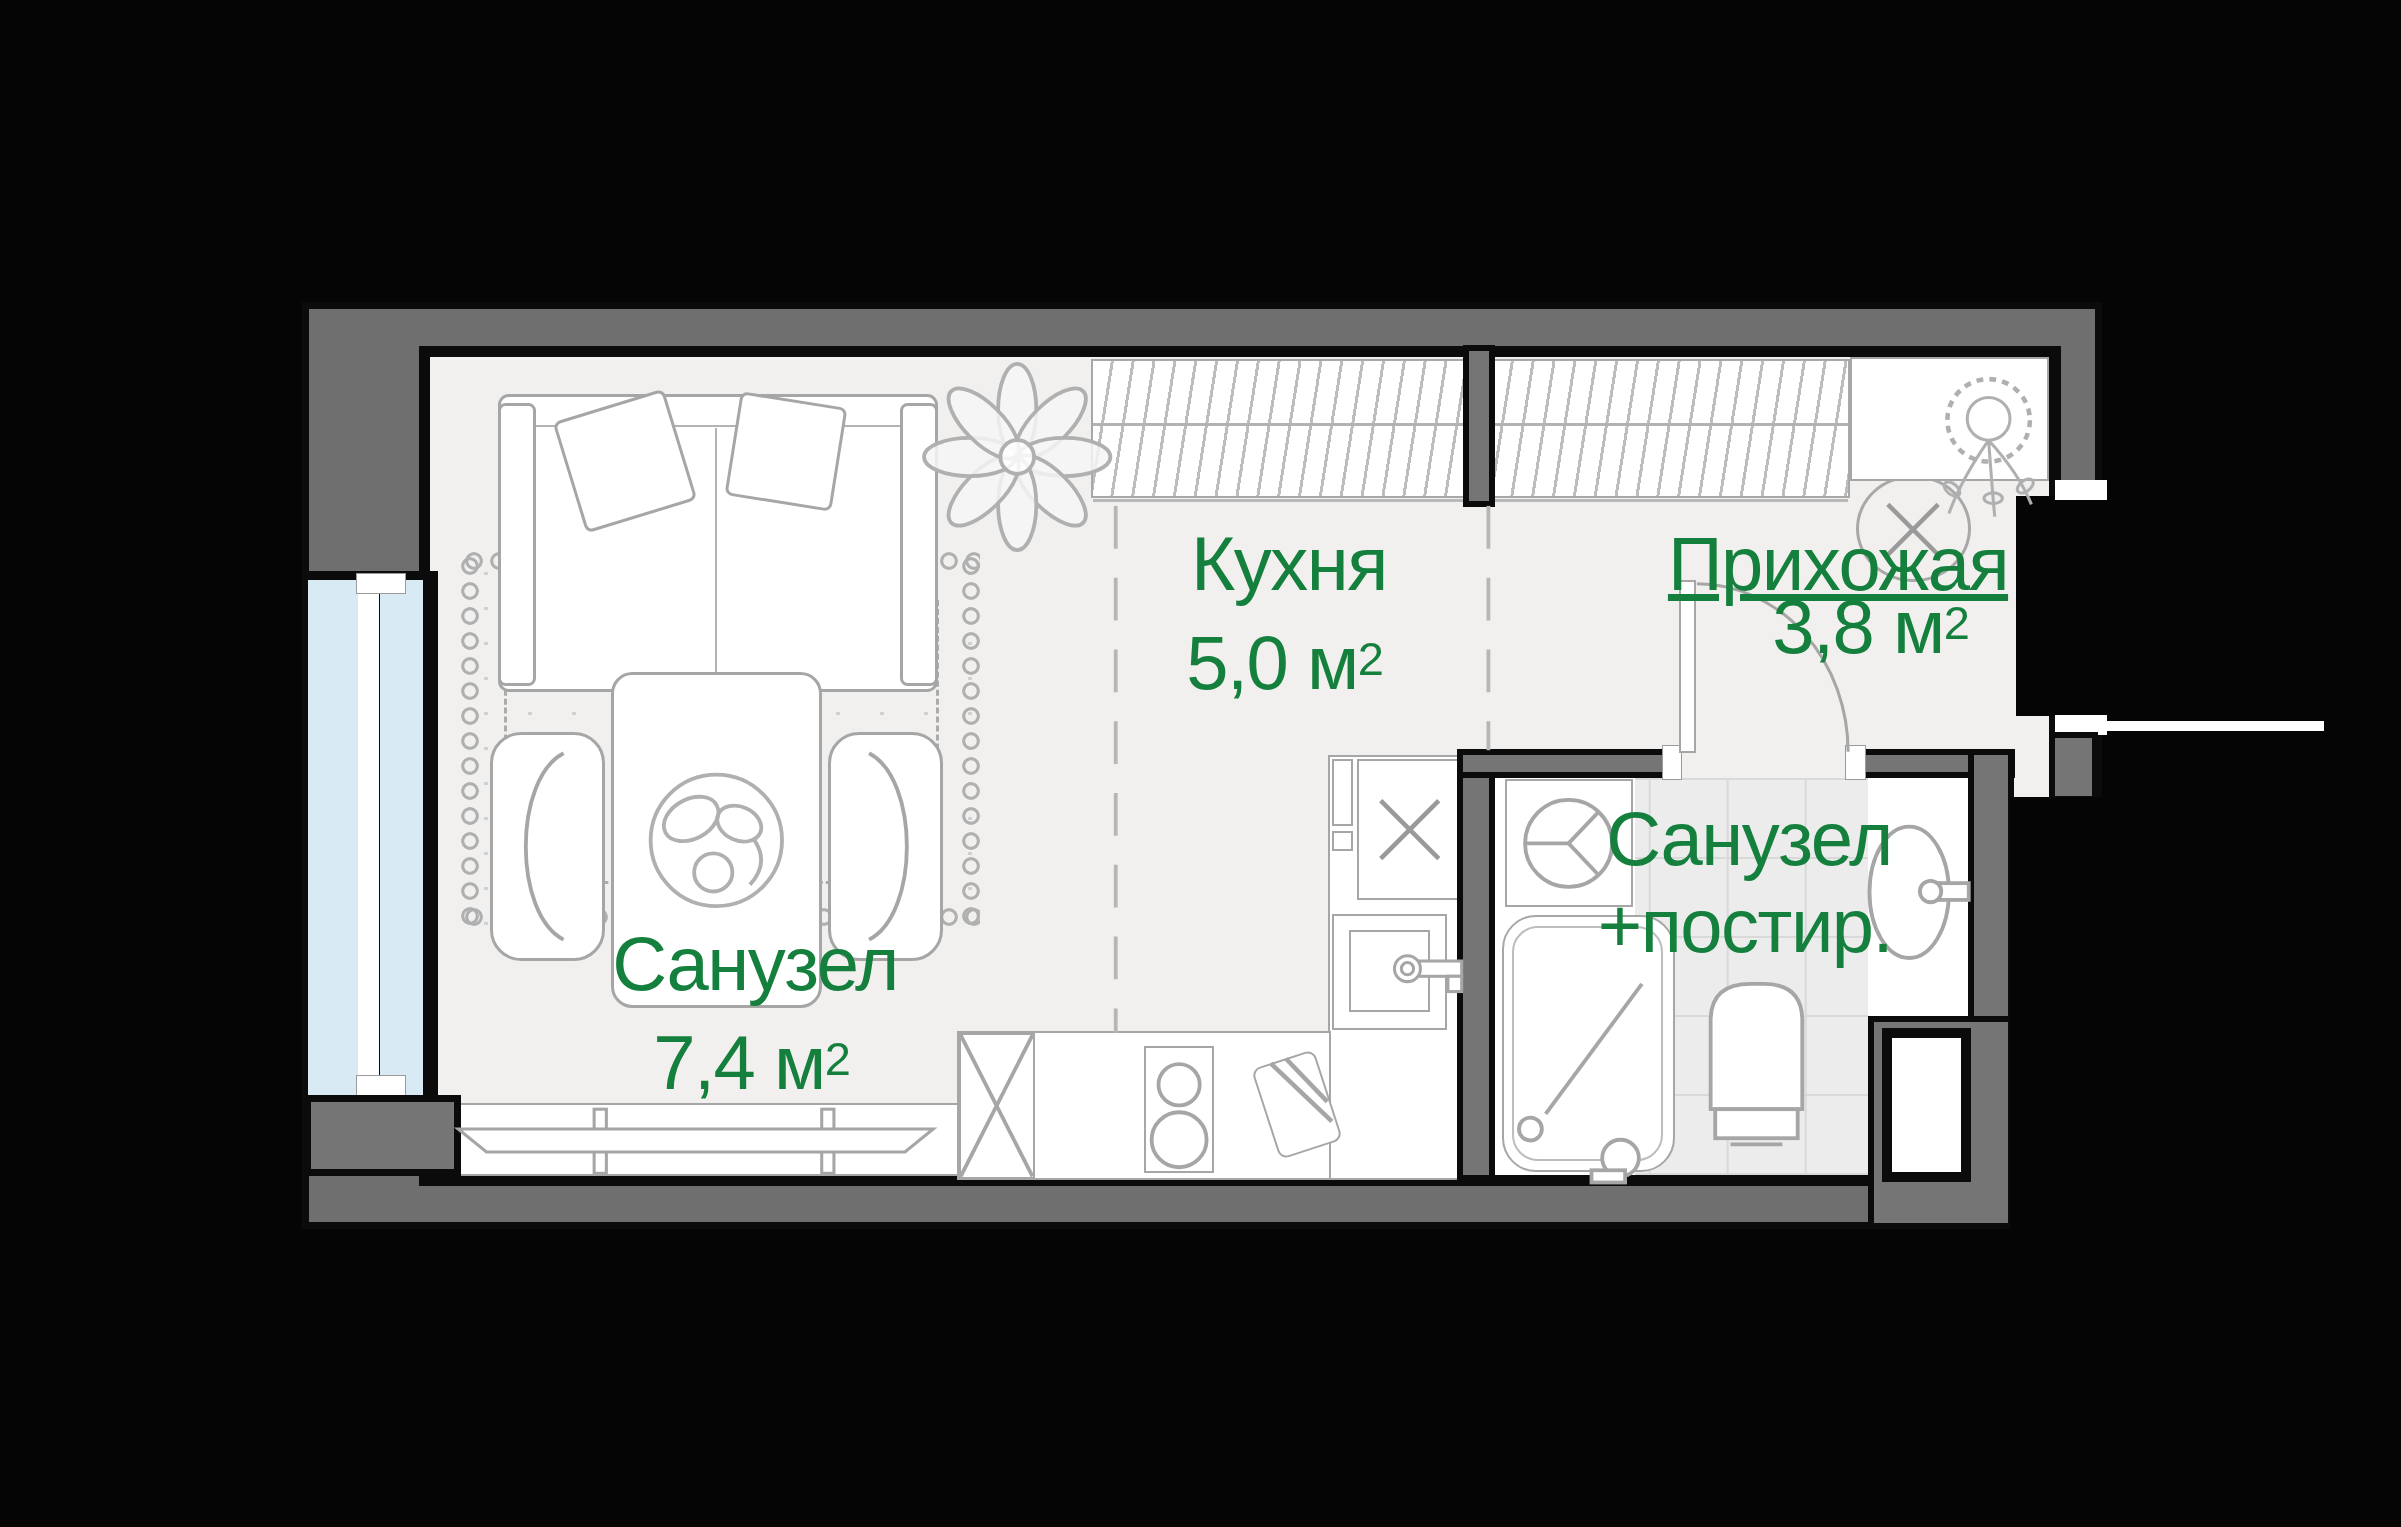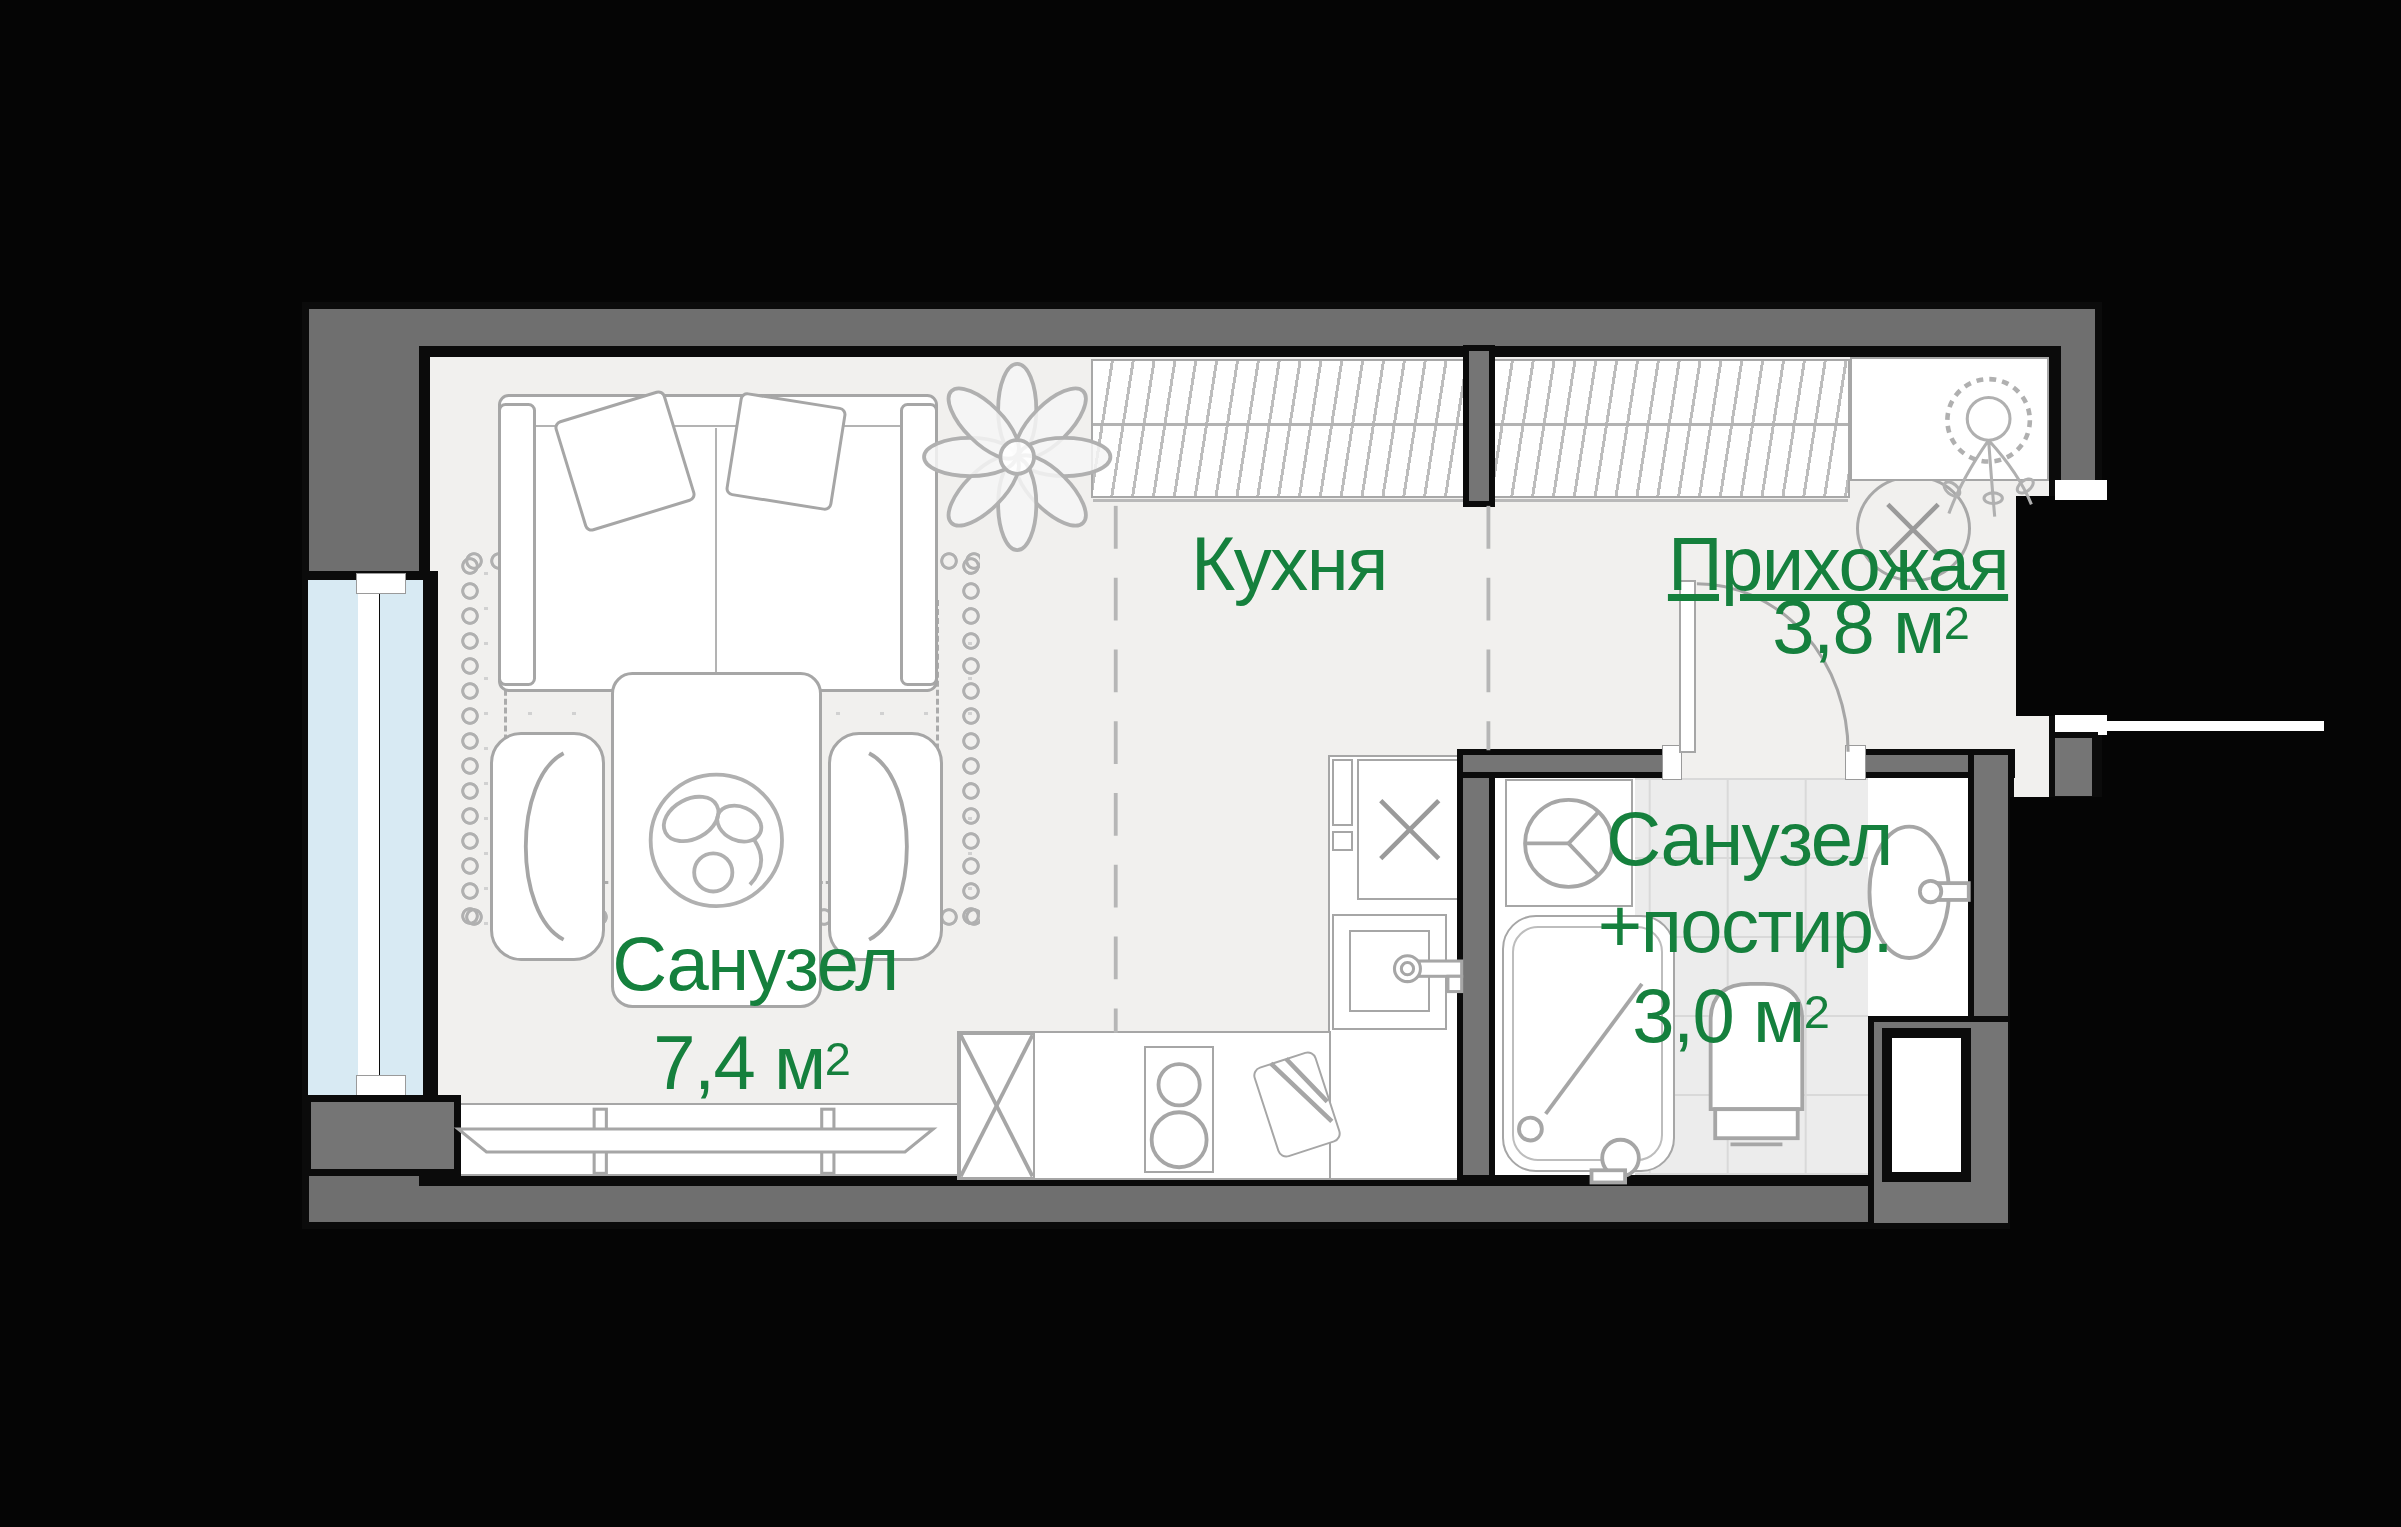--- a/index.html
+++ b/index.html
@@ -238,22 +238,22 @@
         <ellipse cx="2610" cy="652" rx="12" ry="7"></ellipse>
         <ellipse cx="2652" cy="636" rx="12" ry="7" transform="rotate(-38,2652,636)"></ellipse>
       </g>
     </g>
   </svg>
 
   <div class="lbl" style="left:755px;top:964px;">Санузел</div>
   <div class="lbl" style="left:752px;top:1063px;"><span>7,4 м</span><sup>2</sup></div>
 
   <div class="lbl" style="left:1289px;top:564px;">Кухня</div>
+  <div class="lbl" style="left:1285px;top:663px;"><span>5,0 м</span><sup>2</sup></div>
 
   <div class="lbl" style="left:1838px;top:564px;text-decoration:underline;">Прихожая</div>
   <div class="lbl" style="left:1871px;top:627px;"><span>3,8 м</span><sup>2</sup></div>
 
   <div class="lbl" style="left:1745px;top:926px;">+постир.</div>
   <div class="lbl" style="left:1749px;top:839px;">Санузел</div>
-  <div class="lbl" style="left:1731px;top:1016px;"><span>3,0 м</span><sup>2</sup></div>
 
 </div>
 
 
 </body></html>

